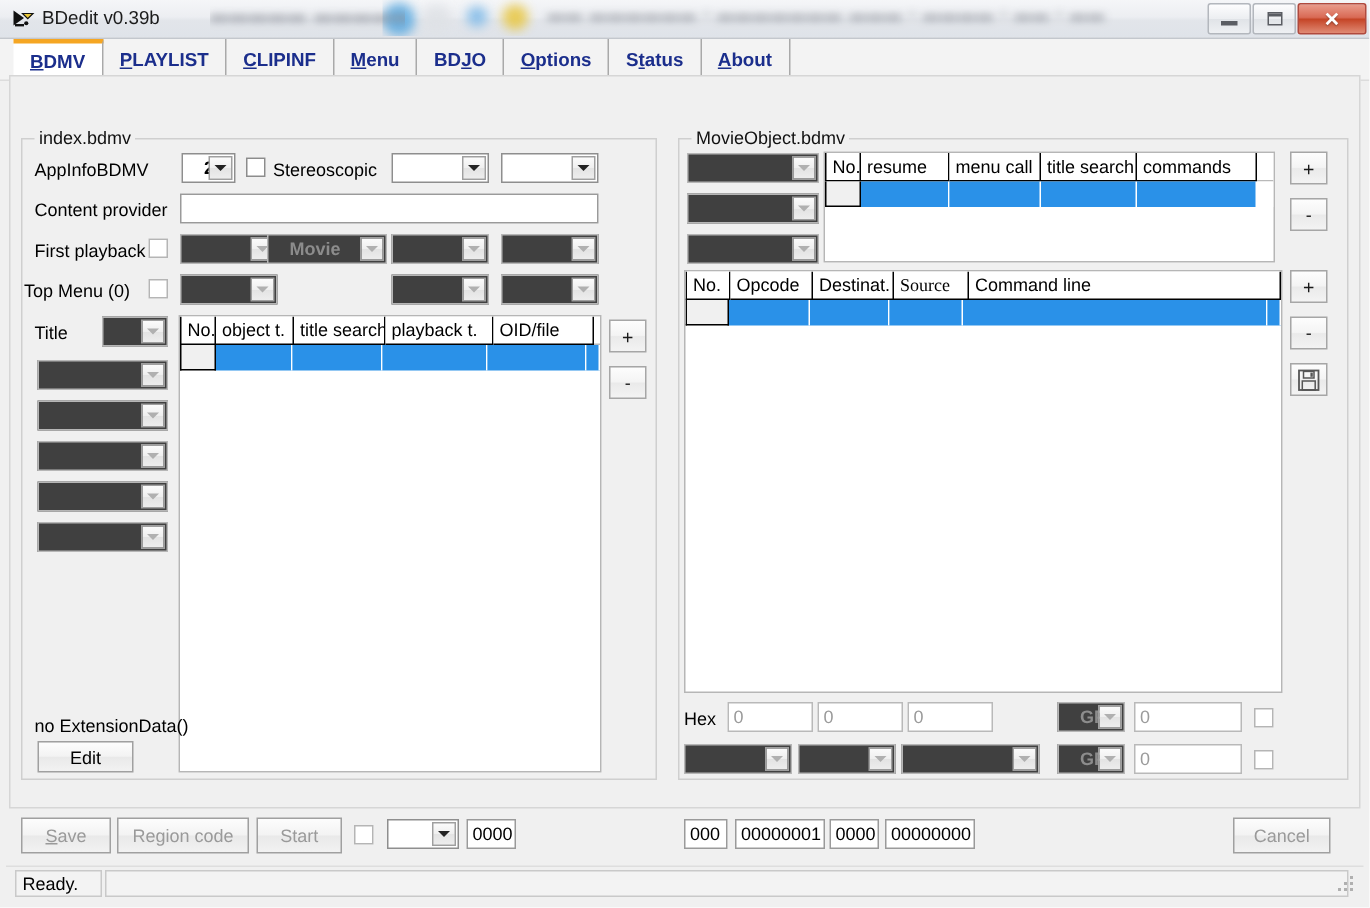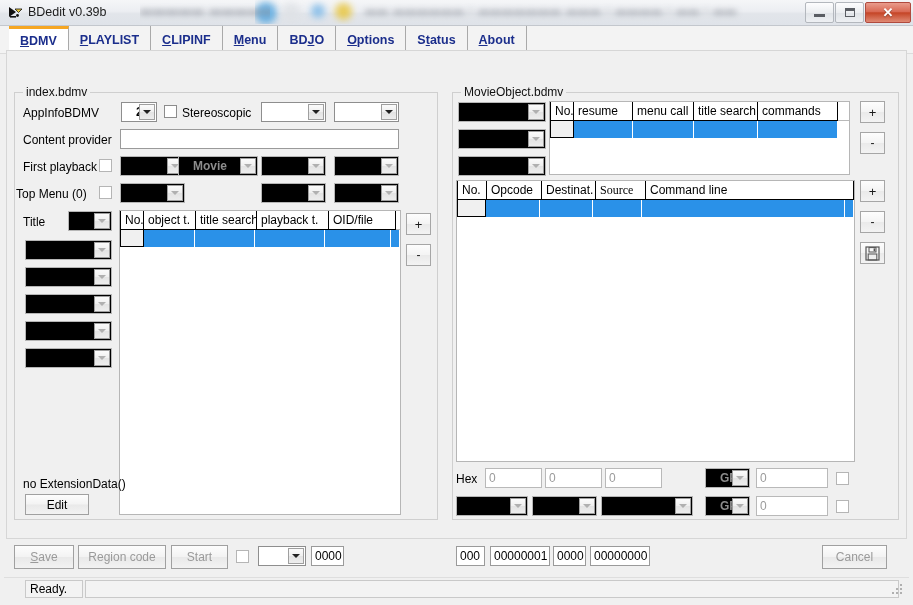--- a/index.html
+++ b/index.html
@@ -188,21 +188,21 @@
     border: 1px solid #9f9f9f;
     box-sizing: border-box;
     display: flex; align-items: center; justify-content: center;
   }
   .combo .tri {
     width: 0; height: 0;
     border-left: 4px solid transparent;
     border-right: 4px solid transparent;
     border-top: 4px solid #222;
   }
-  .combo.dis { border-color: #b6b6b6; background: #000000; color: #8c8c8c; }
+  .combo.dis { border-color: #b6b6b6; background: #404040; color: #8c8c8c; }
   .combo.dis .tri { border-top-color: #b0b0b0; }
 
   .textbox {
     position: absolute;
     border: 1px solid #9a9a9a;
     background: #fff;
     box-sizing: border-box;
     font-size: 12px;
     padding: 1px 3px;
     color: #000;
@@ -287,21 +287,21 @@
   }
   .sb-cell {
     height: 18px; margin-top: 1px;
     border: 1px solid #c9c9c9;
     box-sizing: border-box;
     display: flex; align-items: center;
     padding: 0 4px;
     font-size: 12px;
     background: #f3f3f3;
   }
-  .sb-ready { margin-left: 21px; width: 58px; }
+  .sb-ready { margin-left: 6px; width: 58px; }
   .sb-rest { flex: 1; margin-left: 2px; margin-right: 10px; }
   .grip {
     position: absolute; right: 6px; bottom: 4px;
     width: 12px; height: 12px;
   }
 </style>
 </head>
 <body>
 
 <div id="app">

